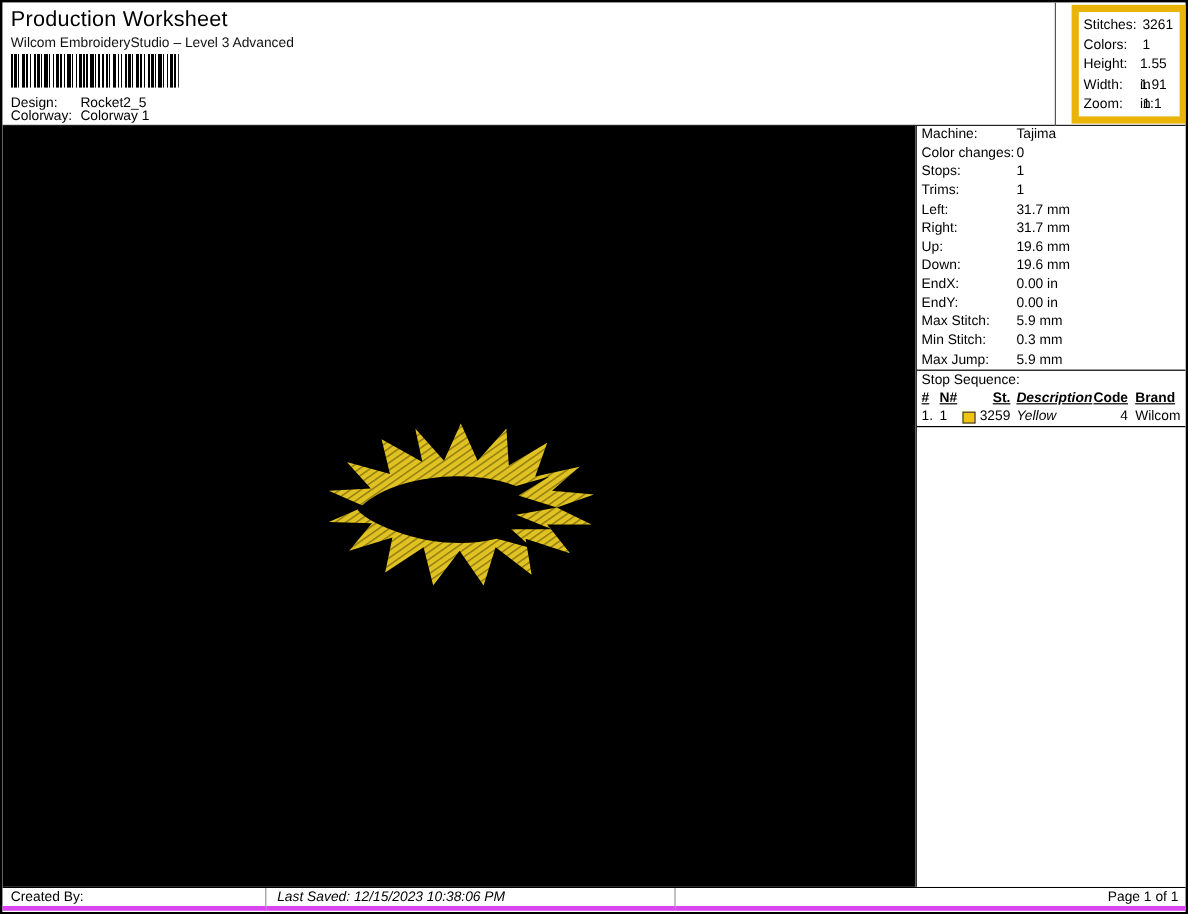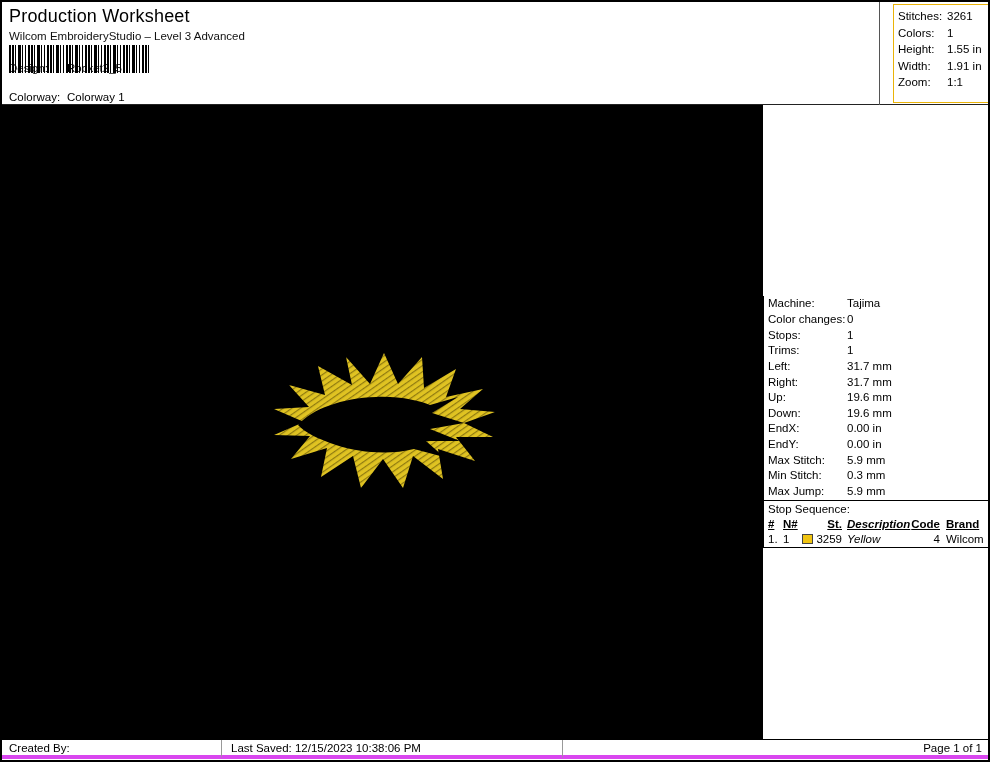--- a/index.html
+++ b/index.html
@@ -15,32 +15,32 @@
   .title { position:absolute; left:7px; top:4px; font-size:18px; font-weight:normal; letter-spacing:0.2px; }
   .subtitle { position:absolute; left:7px; top:28px; font-size:11.5px; color:#111; }
   .barcode {
     position:absolute; left:7px; top:43px; width:140px; height:28px; background:#fff;
     background-image:repeating-linear-gradient(90deg,
       #000 0 2px,#fff 2px 3px,#000 3px 5px,#fff 5px 6px,#000 6px 7px,#fff 7px 9px,
       #000 9px 12px,#fff 12px 13px,#000 13px 14px,#fff 14px 16px,#000 16px 17px,#fff 17px 19px);
   }
   .kv { position:absolute; left:7px; font-size:11.5px; display:flex; }
   .kv .k { width:58px; }
-  .kv-design { top:60px; }
+  .kv-design { top:78px; }
   .kv-colorway { top:89px; }
   .header-divider { position:absolute; left:877px; top:0; width:1px; height:103px; background:#555; }
   .stats-box {
     position:absolute; left:891px; top:2px; width:96px; height:99px;
-    border:1px solid #eab308; padding:3px 0 0 4px; font-size:11.5px;
+    border:6px solid #eab308; padding:3px 0 0 4px; font-size:11.5px;
   }
   .srow { display:flex; height:16.5px; line-height:16.5px; }
   .srow .sl { width:49px; }
 
   
-  .main { display:flex; height:634px;align-items:center; }
+  .main { display:flex; height:634px; }
   .canvas { position:relative; width:761px; height:634px; }
   .design-svg { position:absolute; left:266px; top:246px; width:232px; height:140px; }
   .panel { flex:1; border-left:1px solid #000; font-size:11.5px; position:relative; background:#fff; }
   .irow { display:flex; height:15.64px; line-height:15.64px; padding-left:4px; }
   .irow .il { width:79px; }
   .panel-sep { border-top:1px solid #000; }
   .ss-title { height:16px; line-height:16px; padding-left:4px; }
   .ss-header, .ss-row { display:flex; height:15px; line-height:15px; padding-left:4px; align-items:center; }
   .ss-header span { font-weight:bold; text-decoration:underline; }
   .c-num { width:15px; }
@@ -53,21 +53,21 @@
   .swatch { width:12px; height:10px; border:1px solid #444; display:inline-block; }
   .ss-bottom { border-bottom:1px solid #000; width:100%; }
 
   
   .footer { height:20px; border-top:1px solid #000; display:flex; font-size:11.5px; }
   .fcell {
     height:100%; display:flex; align-items:center;
     border-right:1px solid #999; border-bottom:4px solid #d946ef;
   }
   .f1 { width:220px; padding-left:7px; }
-  .f2 { width:341px; padding-left:9px; }
+  .f2 { width:341px; padding-left:9px;font-style:italic; }
   .f3 { width:285px; padding-left:13px; }
   .f4 { flex:1; justify-content:flex-end; padding-right:6px; border-right:none; }
 </style>
 </head>
 <body>
 
 <div class="page">
 
   <div class="header">
     <div class="title">Production Worksheet</div>

